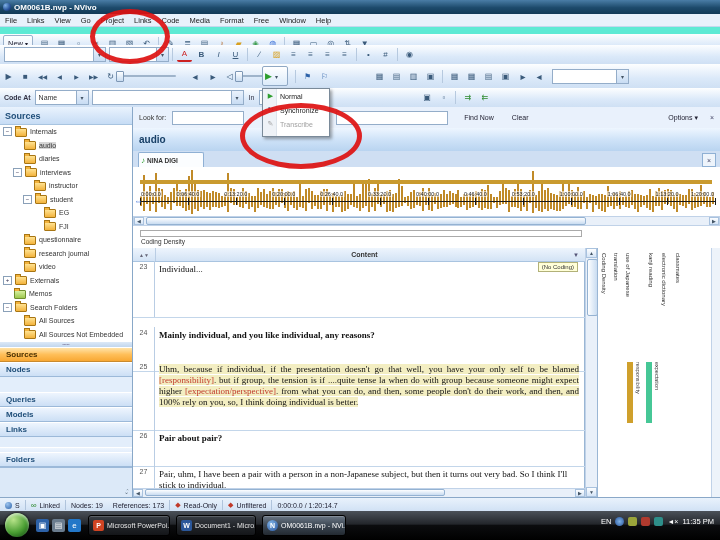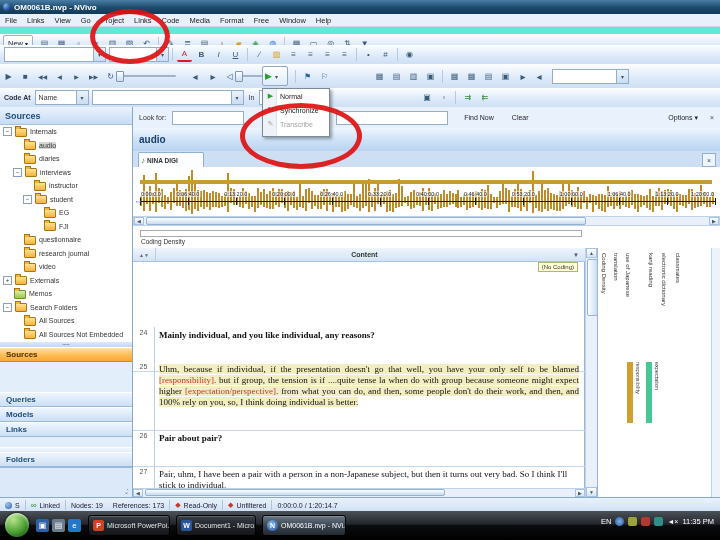--- a/index.html
+++ b/index.html
@@ -402,20 +402,21 @@
             <span class="lbl">All Sources</span>
           </div>
         <div class="ti" style="padding-left:13px">
             <span class="noexp"></span>
             <span class="fold"></span>
             <span class="lbl">All Sources Not Embedded</span>
           </div>
       </div>
       <div id="lpsplit">▪▪▪▪▪</div>
       <div class="navbtn active" style="top:240px">Sources</div>
+      <div class="navbtn" style="top:255px">Nodes</div>
       <div class="navbtn" style="top:285px">Queries</div>
       <div class="navbtn" style="top:300px">Models</div>
       <div class="navbtn" style="top:315px">Links</div>
       <div class="navbtn" style="top:340px">Classifications</div>
       <div class="navbtn" style="top:345px">Folders</div>
       <div id="lpfoot">
           <span class="chev">⌄̂</span>
         </div>
     </div>
 
@@ -672,20 +673,24 @@
         <div id="thead">
           <span class="numh">
               <span>▲</span>
               <span>▼</span>
             </span>
           <span class="ch">Content</span>
           <span class="funnel">▼</span>
         </div>
         <div id="nocoding">(No Coding)</div>
 
+        <div class="trow" style="top:13px;height:56px">
+          <span class="num">23</span>
+          <span class="txt">Individual...</span>
+        </div>
         <div class="trow" style="top:79px;height:44px">
           <span class="num">24</span>
           <span class="txt q">Mainly individual, and you like individual, any reasons?</span>
         </div>
         <div class="trow" style="top:113px;height:69px">
           <span class="num">25</span>
           <span class="txt j"><span class="hl">Uhm, because if individual, if the presentation doesn't go that well, you have your only self to be blamed </span><span class="codeRed">[responsibility]</span><span class="hl">. but if group, the tension is if ....quite tense la when do with group because someone might expect higher </span><span class="codeRed">[expectation/perspective]</span><span class="hl">. from what you can do, and then, some people don't do their work, and then, and 100% rely on you, so, I think doing individual is better.</span></span>
         </div>
         <div class="trow" style="top:182px;height:36px">
           <span class="num">26</span>

